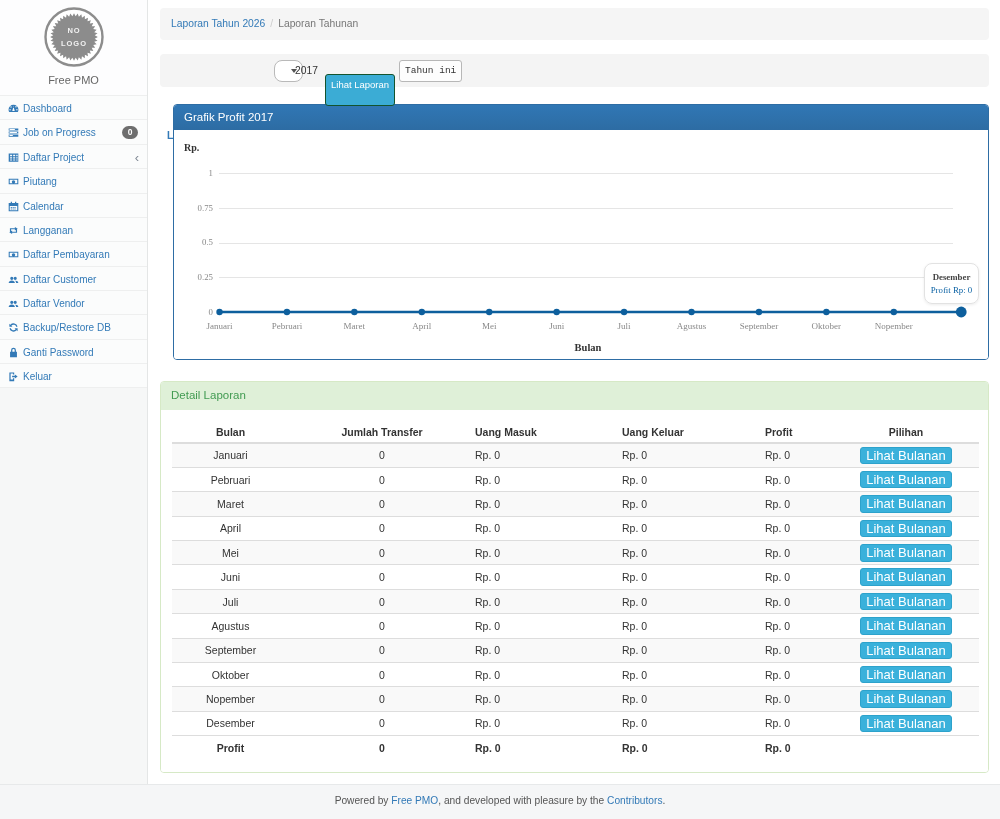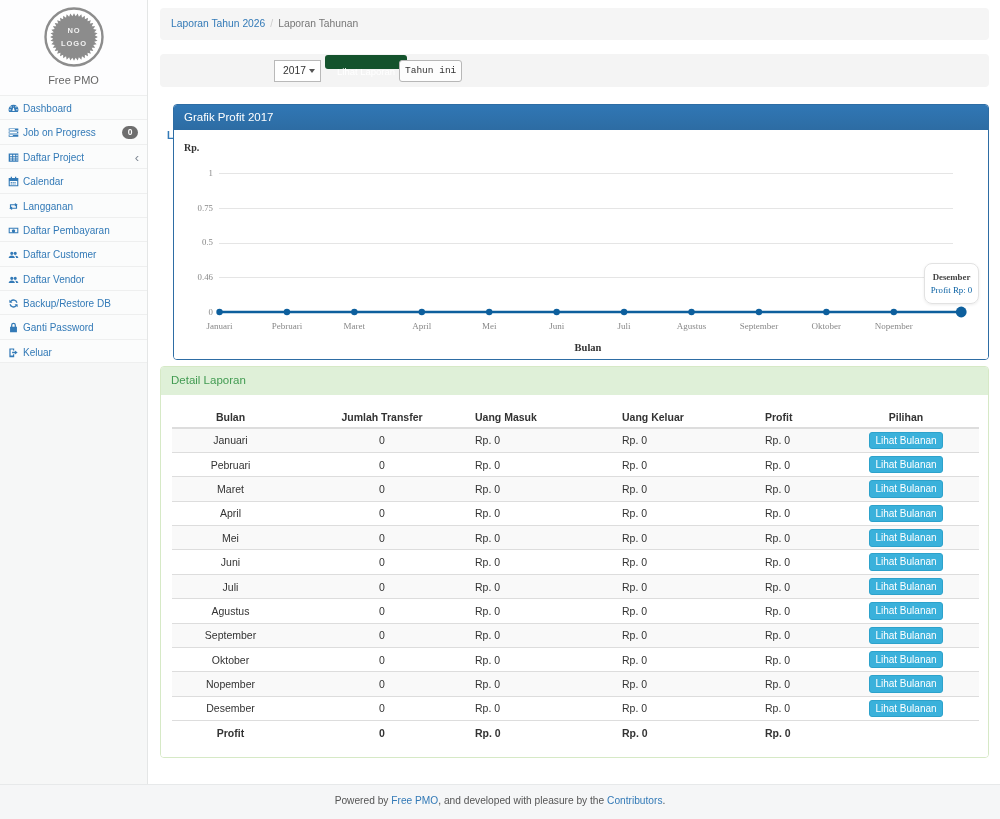--- a/index.html
+++ b/index.html
@@ -19,41 +19,41 @@
 #menu .chev { position:absolute; right:8px; top:0; color:#808a95; font-size:13px; }
 
 
 #main { position:absolute; left:160px; top:0; width:829px; }
 #crumb { margin-top:8px; height:32px; background:#f5f5f5; border-radius:4px; font-size:10.3px; line-height:32px; padding-left:11px; color:#777; }
 #crumb a { color:#337ab7; }
 #crumb .sep { color:#ccc; padding:0 5px; }
 
 #band { margin-top:14px; height:33px; background:#f4f4f4; border-radius:4px; position:relative; }
 #band .lbl { position:absolute; left:7px; top:28px; font-size:10.4px; font-weight:bold; color:#337ab7;margin-top:48px; }
-#band .sel { position:absolute; left:114px; top:5.5px; width:47px; height:22px; border:1px solid #b9b9b9; border-radius:0; background:#fff; font-size:10.3px; color:#333; line-height:20px; padding-left:8px; }
+#band .sel { position:absolute; left:114px; top:5.5px; width:29px; height:22px; border:1px solid #b9b9b9; border-radius:8px; background:#fff; font-size:10.3px; color:#333; line-height:20px; padding-left:20px; }
 #band .sel .caret { position:absolute; right:5px; top:8px; width:0; height:0; border-left:3.5px solid transparent; border-right:3.5px solid transparent; border-top:4.5px solid #555; }
-#band .btn-info { position:absolute; left:165px; top:1px; height:14px; padding:0 5px; background:#3bacd5; border:7px solid #14532d; border-radius:3px; color:#fff; font-size:9.5px; line-height:20px; }
+#band .btn-info { position:absolute; left:165px; top:20px; height:32px; padding:0 5px; background:#3bacd5; border:1px solid #14532d; border-radius:3px; color:#fff; font-size:9.5px; line-height:20px; }
 #band .btn-def { position:absolute; left:239px; top:5.5px; height:22px; padding:0 5px; background:#fdfdfd; border:1px solid #b7b7b7; border-radius:3px; color:#333; font-size:9.5px; line-height:20px;font-family:Liberation Mono, monospace; }
 
 
 #chartpanel { margin-top:16.5px; border:1px solid #2e6da4; border-radius:4px;margin-left:13px; }
 #chartpanel .hd { background:linear-gradient(#3077b5,#2d6ca3); color:#fff; font-size:11.5px; height:25.5px; line-height:25.5px; padding:0 10px; border-radius:3px 3px 0 0; }
 #chartbody { position:relative; height:229px; background:#fff; border-radius:0 0 3px 3px;font-family:Liberation Serif, serif; }
 
 
-#detailpanel { margin-top:6px; border:1px solid #d6e9c6; border-radius:4px; }
+#detailpanel { margin-top:21px; border:1px solid #d6e9c6; border-radius:4px; }
 #detailpanel .hd { background:#dff0d8; color:#429b52; font-size:11.5px; height:28px; line-height:27px; padding:0 10px; border-radius:3px 3px 0 0; }
 #detailbody { background:#fff; padding:12px 11px 12px 11px; border-radius:0 0 3px 3px; }
 table { border-collapse:collapse; width:100%; font-size:10.5px; color:#333; table-layout:fixed; }
 th { font-weight:bold; border-bottom:2px solid #ddd; height:21px; padding:0; }
 td { border-top:1px solid #ddd; height:24.4px; padding:0; }
 tr.odd td { background:#f9f9f9; }
 .c { text-align:center; } .r { text-align:left; }
 td.r, th.r { padding-right:8px; }
-.btn-lb { display:inline-block; background:#3ab1db; border:1px solid #2da2cb; border-radius:3px; color:#fff; font-size:10px; line-height:15.5px; padding:0 5px; }
+.btn-lb { display:inline-block; background:#3ab1db; border:1px solid #2da2cb; border-radius:3px; color:#fff; font-size:13px; line-height:15.5px; padding:0 5px; }
 tr.total td { font-weight:bold; }
 
 
 #footer { position:absolute; left:0; right:0; bottom:0; height:35px; background:#f5f6f7; border-top:1px solid #e7e9ea; text-align:center; font-size:10.2px; color:#555; line-height:32.5px; }
 #footer a { color:#337ab7; }
 
 
 .gl { position:absolute; height:1px; background:#e5e5e5; left:45px; width:734px; }
 .ylab { position:absolute; font-size:8.8px; color:#888; text-align:right; width:36px; }
 .xlab { position:absolute; font-size:9px; color:#888; top:191px; width:70px; text-align:center; }
@@ -78,20 +78,23 @@
       <li><svg width="11" height="11" viewBox="0 0 16 16" fill="#337ab7">
           <path d="M8 2.5a7.2 7.2 0 0 0-7.2 7.2c0 1.3.35 2.5 1 3.5h12.4a7 7 0 0 0 1-3.5A7.2 7.2 0 0 0 8 2.5zm-5 8.3a1 1 0 1 1 0-2 1 1 0 0 1 0 2zm1.4-3.9a1 1 0 1 1 0-2 1 1 0 0 1 0 2zM8 5.6a1 1 0 0 1-.4-.08l.4-1.4.45 1.38A1 1 0 0 1 8 5.6zm1.8 5.9H6.2l1.3-4.6a1.6 1.6 0 0 1 1 0zm1.8-7.1a1 1 0 1 1 0 2 1 1 0 0 1 0-2zM13 10.8a1 1 0 1 1 0-2 1 1 0 0 1 0 2z"></path>
         </svg>Dashboard</li>
       <li><svg width="11" height="11" viewBox="0 0 16 16" fill="#337ab7">
           <path d="M1 2h14v3H1V2zm9 .8H2.2v1.4H10V2.8zM1 6.5h14v3H1v-3zm12 .8H2.2v1.4H13V7.3zM1 11h14v3H1v-3zm6 .8H2.2v1.4H7v-1.4z"></path>
         </svg>Job on Progress<span class="badge">0</span></li>
       <li><svg width="11" height="11" viewBox="0 0 16 16" fill="#337ab7">
           <path d="M1 2h14v12H1zm2 2v2h3V4H3zm4.5 0v2h3V4h-3zm4.5 0v2h2V4h-2zM3 7.5v2h3v-2H3zm4.5 0v2h3v-2h-3zm4.5 0v2h2v-2h-2zM3 11v1.5h3V11H3zm4.5 0v1.5h3V11h-3zm4.5 0v1.5h2V11h-2z"></path>
         </svg>Daftar Project<span class="chev">‹</span></li>
       <li><svg width="11" height="11" viewBox="0 0 16 16" fill="#337ab7">
+          <path d="M1 4h14v8H1zm1.5 1.5v5h11v-5h-11zM8 6a2.5 2.5 0 1 1 0 5 2.5 2.5 0 0 1 0-5z"></path>
+        </svg>Piutang</li>
+      <li><svg width="11" height="11" viewBox="0 0 16 16" fill="#337ab7">
           <path d="M4 1h1.8v2.5H4zm6.2 0H12v2.5h-1.8zM1 3h14v12H1zm1.6 4.2v6.2h10.8V7.2zM4 8.6h1.6V10H4zm2.7 0h1.6V10H6.7zm2.7 0H11V10H9.4zM4 11h1.6v1.4H4zm2.7 0h1.6v1.4H6.7zm2.7 0H11v1.4H9.4z"></path>
         </svg>Calendar</li>
       <li><svg width="11" height="11" viewBox="0 0 16 16" fill="#337ab7">
           <path d="M2.8 10.4V4.6h7.2V2.8L14.2 5.4 10 8V6.2H4.5v4.2zM13.2 5.6v5.8H6v1.8L1.8 10.6 6 8v1.8h5.5V5.6z"></path>
         </svg>Langganan</li>
       <li><svg width="11" height="11" viewBox="0 0 16 16" fill="#337ab7">
           <path d="M1 4h14v8H1zm1.5 1.5v5h11v-5h-11zM8 6a2.5 2.5 0 1 1 0 5 2.5 2.5 0 0 1 0-5z"></path>
         </svg>Daftar Pembayaran</li>
       <li><svg width="11" height="11" viewBox="0 0 16 16" fill="#337ab7">
           <path d="M5.5 4a2.3 2.3 0 1 1 0 4.6A2.3 2.3 0 0 1 5.5 4zm5 0a2.3 2.3 0 1 1 0 4.6 2.3 2.3 0 0 1 0-4.6zM1 13c0-2.2 2-3.6 4.5-3.6S10 10.8 10 13H1zm10.8 0c0-1.5-.6-2.5-1.5-3.2 2.3-.4 4.7.9 4.7 3.2h-3.2z"></path>
@@ -125,21 +128,21 @@
     <div class="hd">Grafik Profit 2017</div>
     <div id="chartbody">
         <div style="position:absolute;left:10px;top:12px;font-size:10px;font-weight:bold;color:#333">Rp.</div>
         <div class="gl" style="top:43px"></div>
         <div class="ylab" style="top:37.5px;left:3px">1</div>
         <div class="gl" style="top:78px"></div>
         <div class="ylab" style="top:72.5px;left:3px">0.75</div>
         <div class="gl" style="top:112.5px"></div>
         <div class="ylab" style="top:107px;left:3px">0.5</div>
         <div class="gl" style="top:147px"></div>
-        <div class="ylab" style="top:141.5px;left:3px">0.46</div>
+        <div class="ylab" style="top:141.5px;left:3px">0.25</div>
         <div class="ylab" style="top:176.5px;left:3px">0</div>
         <svg style="position:absolute;left:0;top:0" width="827" height="229">
           <line x1="45.5" y1="182" x2="787.23" y2="182" stroke="#0d5f9d" stroke-width="2.6"></line>
           <circle cx="45.5" cy="182" r="3.2" fill="#0d5f9d"></circle>
           <circle cx="112.93" cy="182" r="3.2" fill="#0d5f9d"></circle>
           <circle cx="180.36" cy="182" r="3.2" fill="#0d5f9d"></circle>
           <circle cx="247.79000000000002" cy="182" r="3.2" fill="#0d5f9d"></circle>
           <circle cx="315.22" cy="182" r="3.2" fill="#0d5f9d"></circle>
           <circle cx="382.65000000000003" cy="182" r="3.2" fill="#0d5f9d"></circle>
           <circle cx="450.08000000000004" cy="182" r="3.2" fill="#0d5f9d"></circle>

